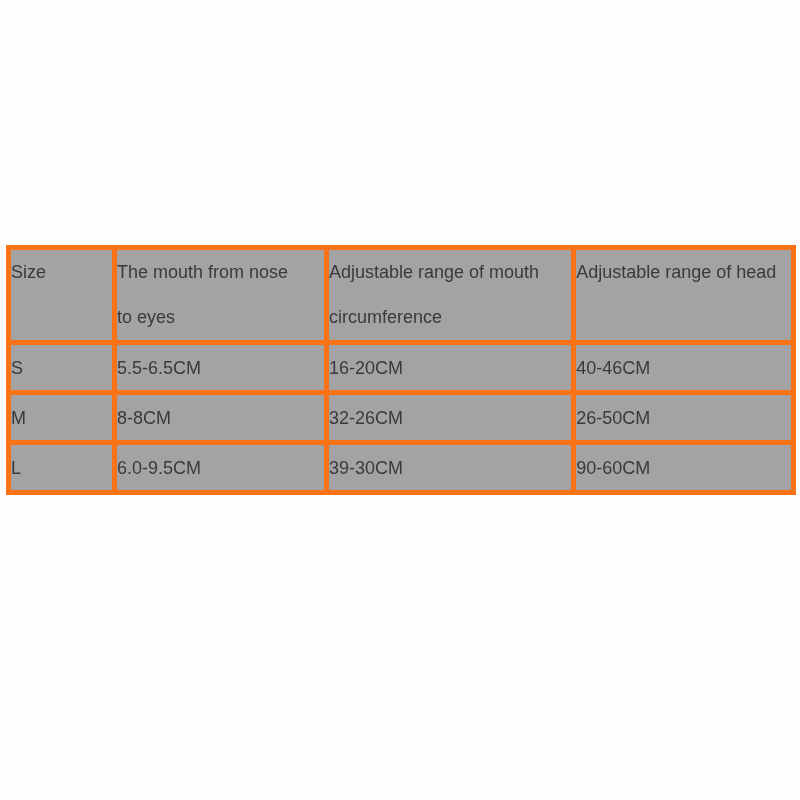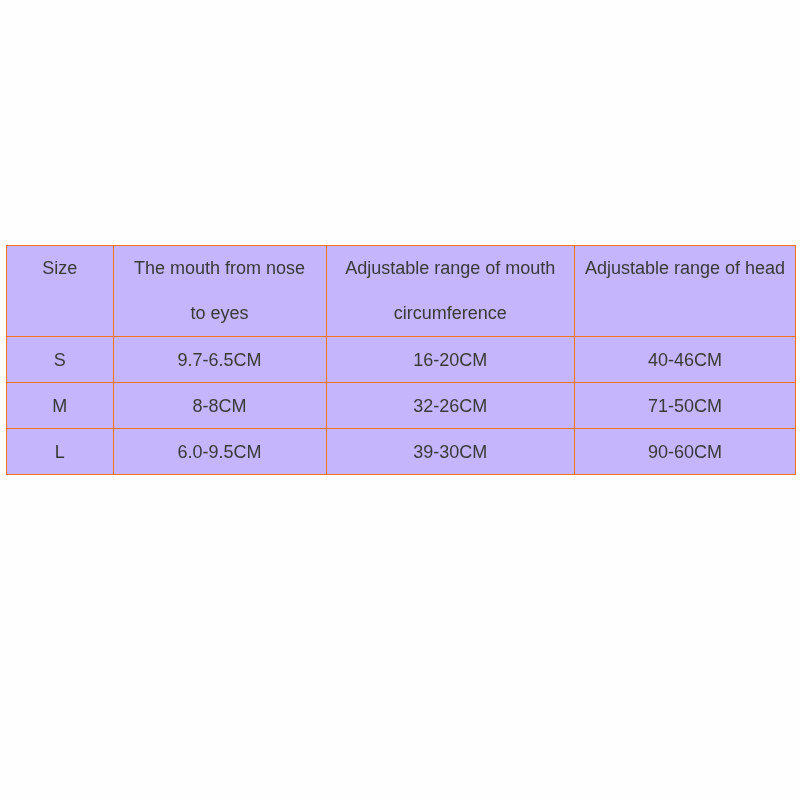--- a/index.html
+++ b/index.html
@@ -21,25 +21,25 @@
     top: 245px;
     left: 6px;
     width: 790px;
     border-collapse: collapse;
     table-layout: fixed;
     font-size: 18px;
     color: #3a3a3a;
   }
   table.size-table th,
   table.size-table td {
-    border: 1px solid #f97316;
-    text-align: center;
+    border: 5px solid #f97316;
+    text-align: left;
     font-weight: normal;
     padding: 0;
-    background: #c4b5fd;
+    background: #a3a3a3;
   }
   table.size-table th {
     height: 88px;
     vertical-align: top;
     line-height: 45px;
   }
   table.size-table td {
     height: 45px;
     vertical-align: middle;
     line-height: 1;
@@ -77,29 +77,29 @@
         </th>
         <th>
           <span class="hline">Adjustable range of head</span>
           <span class="hline"></span>
         </th>
       </tr>
     </thead>
     <tbody>
       <tr>
         <td>S</td>
-        <td>9.7-6.5CM</td>
+        <td>5.5-6.5CM</td>
         <td>16-20CM</td>
         <td>40-46CM</td>
       </tr>
       <tr>
         <td>M</td>
         <td>8-8CM</td>
         <td>32-26CM</td>
-        <td>71-50CM</td>
+        <td>26-50CM</td>
       </tr>
       <tr>
         <td>L</td>
         <td>6.0-9.5CM</td>
         <td>39-30CM</td>
         <td>90-60CM</td>
       </tr>
     </tbody>
   </table>
 </div>

